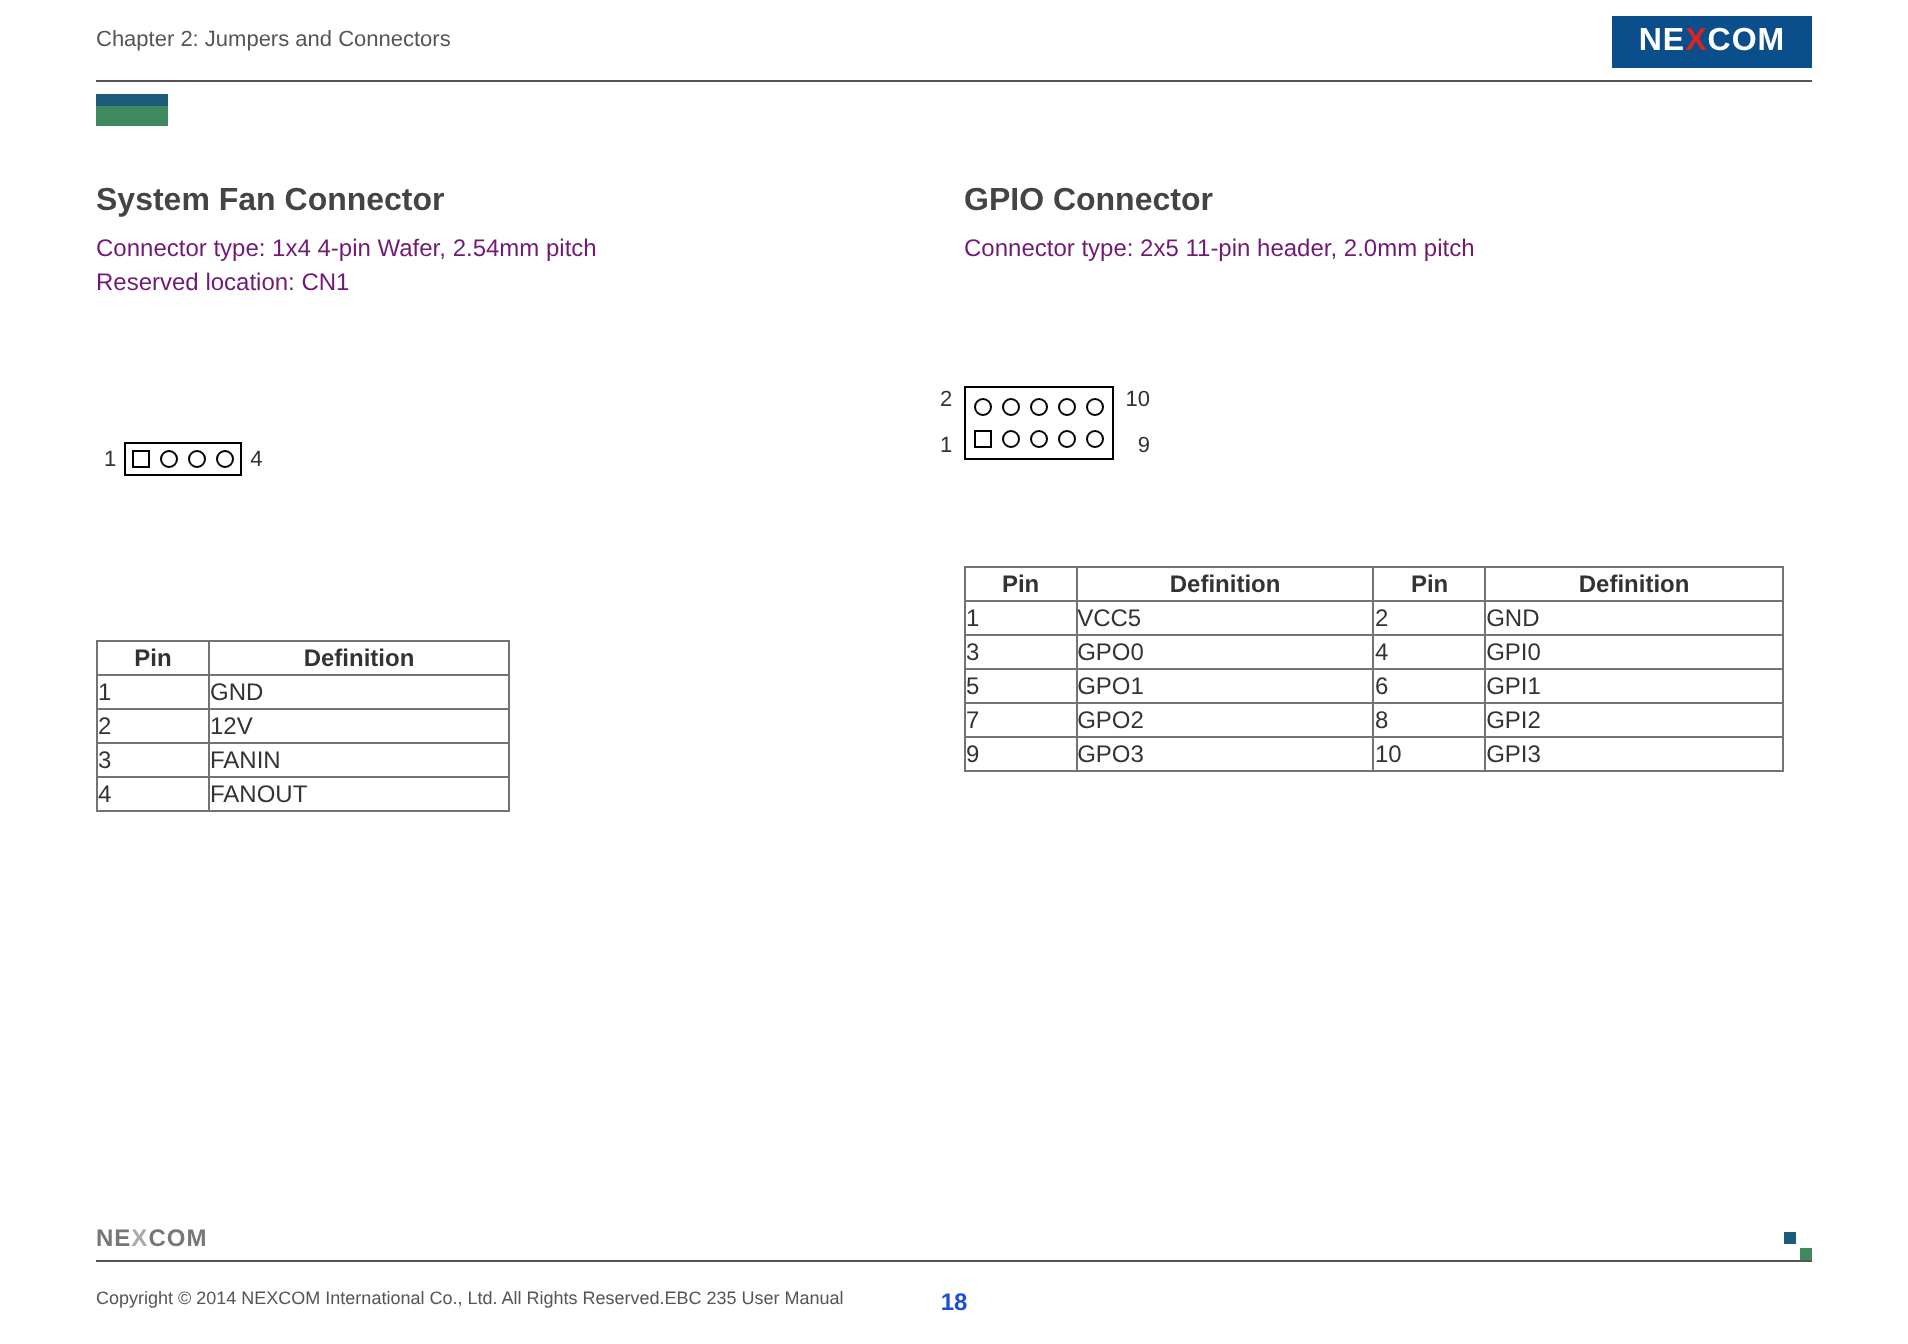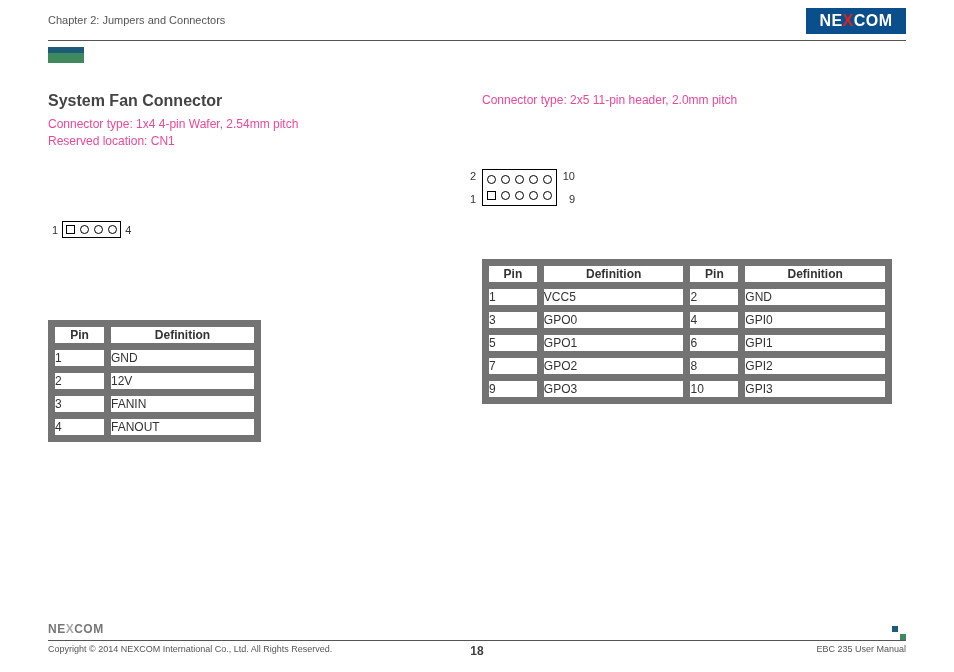--- a/index.html
+++ b/index.html
@@ -72,21 +72,21 @@
   }
   .col { flex: 1; }
   .section-title {
     font-size: 16px;
     font-weight: bold;
     color: #444;
     margin-bottom: 6px;
   }
   .meta {
     font-size: 12px;
-    color: #ec4899;
+    color: #701a75;
     line-height: 1.4;
   }
 
   .diagram { margin-top: 70px; margin-bottom: 60px; height: 40px; position: relative; }
 
   .conn1x4 {
     display:inline-flex;
     align-items:center;
     font-size:11px;
   }
@@ -122,21 +122,21 @@
   .conn2x5 .grid > div { display:flex;align-items:center;justify-content:center; }
   .conn2x5 .lblL { position:absolute; left:-12px; font-size:11px; }
   .conn2x5 .lblR { position:absolute; right:-18px; font-size:11px; }
 
   table.pin {
     border-collapse: collapse;
     font-size: 12px;
     margin-top: 10px;
   }
   table.pin th, table.pin td {
-    border: 7px solid #737373;
+    border: 1px solid #737373;
     padding: 1px 0;
   }
   table.pin th {
     font-weight: bold;
     background: #fff;
   }
   .t-left th:nth-child(1), .t-left td:nth-child(1) { width: 56px; }
   .t-left th:nth-child(2), .t-left td:nth-child(2) { width: 150px; }
 
   .t-right th, .t-right td { width: 56px; }
@@ -145,23 +145,23 @@
   .t-right { width: 410px; }
 
   .footer {
     position: absolute;
     left: 48px;
     right: 48px;
     bottom: 18px;
   }
   .footer-line {
     border-top: 1px solid #555;
-    padding-top: 3px;
+    padding-top: 13px;
     display: flex;
-    justify-content: space-between;
+    justify-content: flex-start;
     font-size: 9px;
     color: #555;
     position: relative;
   }
   .footer-logo-small {
     position: absolute;
     top: -18px;
     left: 0;
     font-weight: bold;
     font-size: 12px;
@@ -179,21 +179,21 @@
     content:'';position:absolute;width:6px;height:6px;background:#1a5c7a;
   }
   .footer-dots::before{left:0;top:0;}
   .footer-dots::after{right:0;bottom:0;background:#3e8a5e;}
   .page-num {
     position: absolute;
     left: 50%;
     transform: translateX(-50%);
     font-size: 12px;
     font-weight: bold;
-    color: #404040;
+    color: #1d4ed8;
   }
 </style>
 </head>
 <body>
 
 <div class="header">
   <div class="chapter">Chapter 2: Jumpers and Connectors</div>
   <div class="logo-box">
     <span class="e">NE</span><span style="color:#d22;">X</span><span class="e">COM</span>
   </div>
@@ -243,20 +243,21 @@
           </tr>
           <tr>
             <td>4</td>
             <td>FANOUT</td>
           </tr>
         </tbody>
     </table>
   </div>
 
   <div class="col">
+    <div class="section-title">GPIO Connector</div>
     <div class="meta">Connector type: 2x5 11-pin header, 2.0mm pitch</div>
 
     <div class="diagram" style="margin-top:60px;margin-bottom:50px;">
       <div class="conn2x5">
         <span class="lblL" style="top:1px;">2</span>
         <span class="lblR" style="top:1px;">10</span>
         <span class="lblL" style="bottom:1px;">1</span>
         <span class="lblR" style="bottom:1px;">9</span>
         <div class="grid">
           <div>

